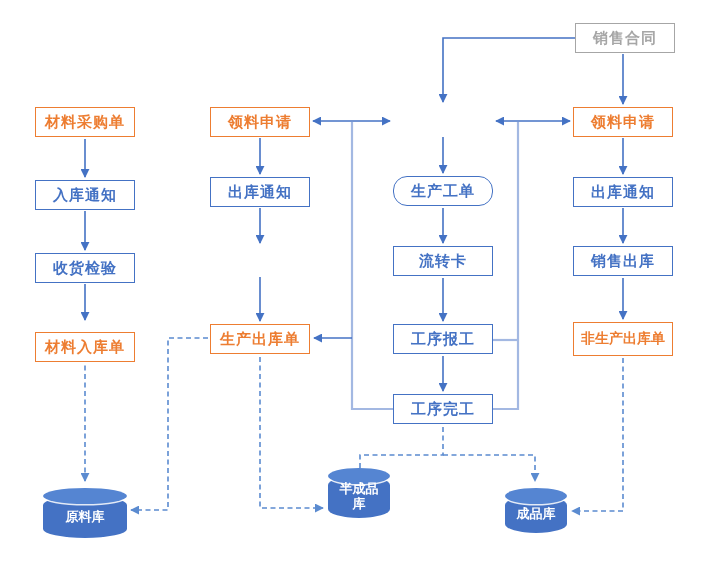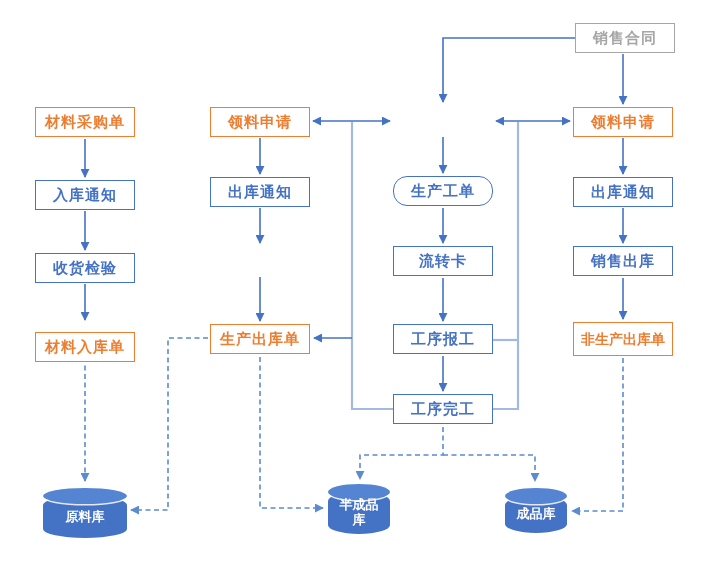--- a/index.html
+++ b/index.html
@@ -7,21 +7,21 @@
   #canvas{position:relative;width:710px;height:568px;background:#ffffff;overflow:hidden;}
   #wires{position:absolute;left:0;top:0;width:710px;height:568px;z-index:0;}
   .node{
     position:absolute;width:98px;height:28px;background:#ffffff;
     border:1.6px solid #4472C4;color:#4472C4;
     display:flex;align-items:center;justify-content:center;text-align:center;
     font-size:15px;font-weight:bold;line-height:16px;z-index:2;letter-spacing:1px;
   }
   .node.orange{border-color:#ED7D31;color:#ED7D31;}
   .node.gray{border-color:#A6A6A6;color:#A6A6A6;border-width:1px;}
-  .node.tall{height:32px;font-size:14px;letter-spacing:0;}
+  .node.tall{height:32px;font-size:14px;letter-spacing:0;font-family:Liberation Mono, monospace;}
   .cyl{position:absolute;z-index:1;}
   .cyl .body{position:absolute;left:0;right:0;top:8px;bottom:0;background:#4472C4;
     border-radius:50%/ 9px;}
   .cyl .cap{position:absolute;left:0;right:0;top:0;height:16px;background:#5585D2;
     border-radius:50%;box-shadow:0 1.5px 0 rgba(255,255,255,0.85);}
   .cyl .lbl{position:absolute;left:0;right:0;top:0;bottom:0;color:#ffffff;
     font-size:13px;font-weight:bold;display:flex;align-items:center;justify-content:center;
     text-align:center;line-height:15px;padding-top:6px;box-sizing:border-box;}
   .cyl.semi .lbl{width:46px;margin:0 auto;}
 </style>
@@ -96,21 +96,21 @@
   <div class="node orange" style="left:573px;top:107px;">领料申请</div>
   <div class="node" style="left:573px;top:177px;">出库通知</div>
   <div class="node" style="left:573px;top:246px;">销售出库</div>
   <div class="node orange tall" style="left:573px;top:322px;">非生产出库单</div>
 
   <div class="cyl" style="left:43px;top:488px;width:84px;height:50px;">
     <div class="body"></div>
     <div class="cap"></div>
     <div class="lbl">原料库</div>
   </div>
-  <div class="cyl semi" style="left:328px;top:484px;width:62px;height:50px;border-radius:17px;">
+  <div class="cyl semi" style="left:328px;top:468px;width:62px;height:50px;border-radius:17px;">
     <div class="body"></div>
     <div class="cap"></div>
     <div class="lbl">半成品库</div>
   </div>
   <div class="cyl" style="left:505px;top:488px;width:62px;height:45px;">
     <div class="body"></div>
     <div class="cap"></div>
     <div class="lbl">成品库</div>
   </div>
 

